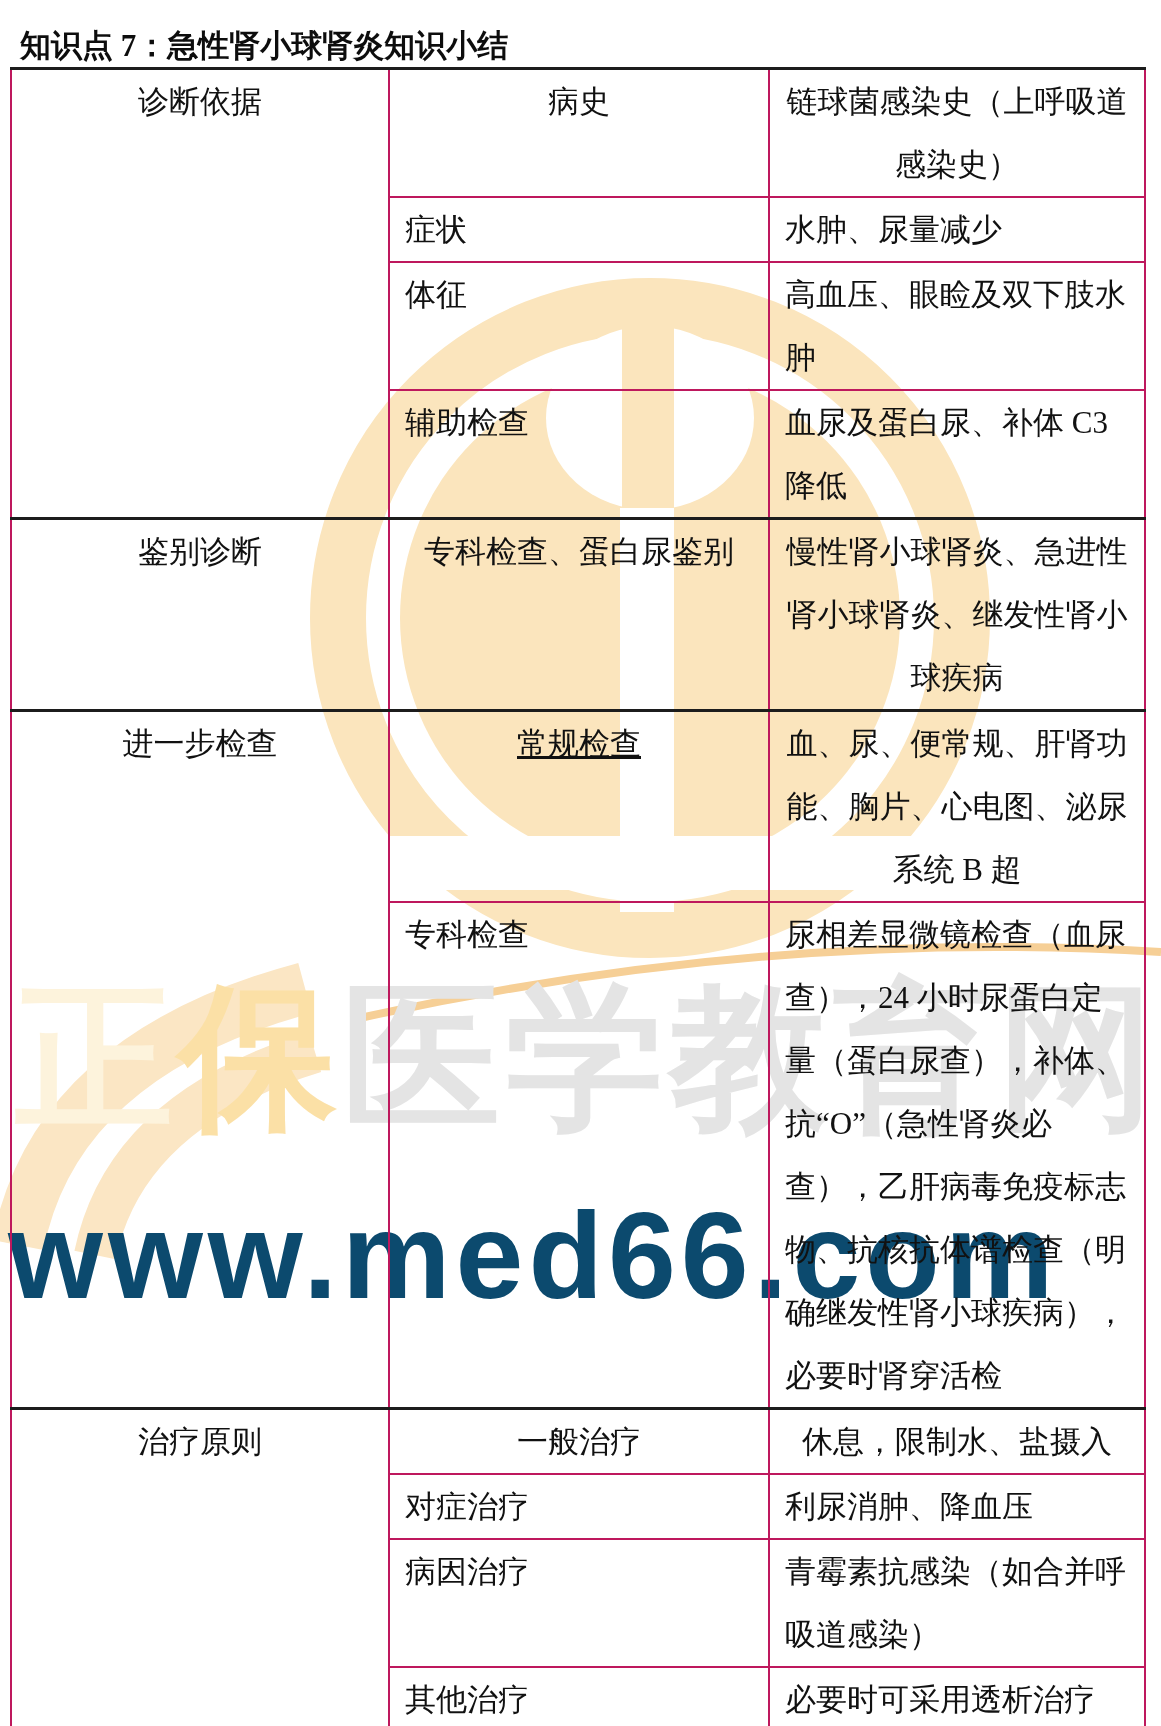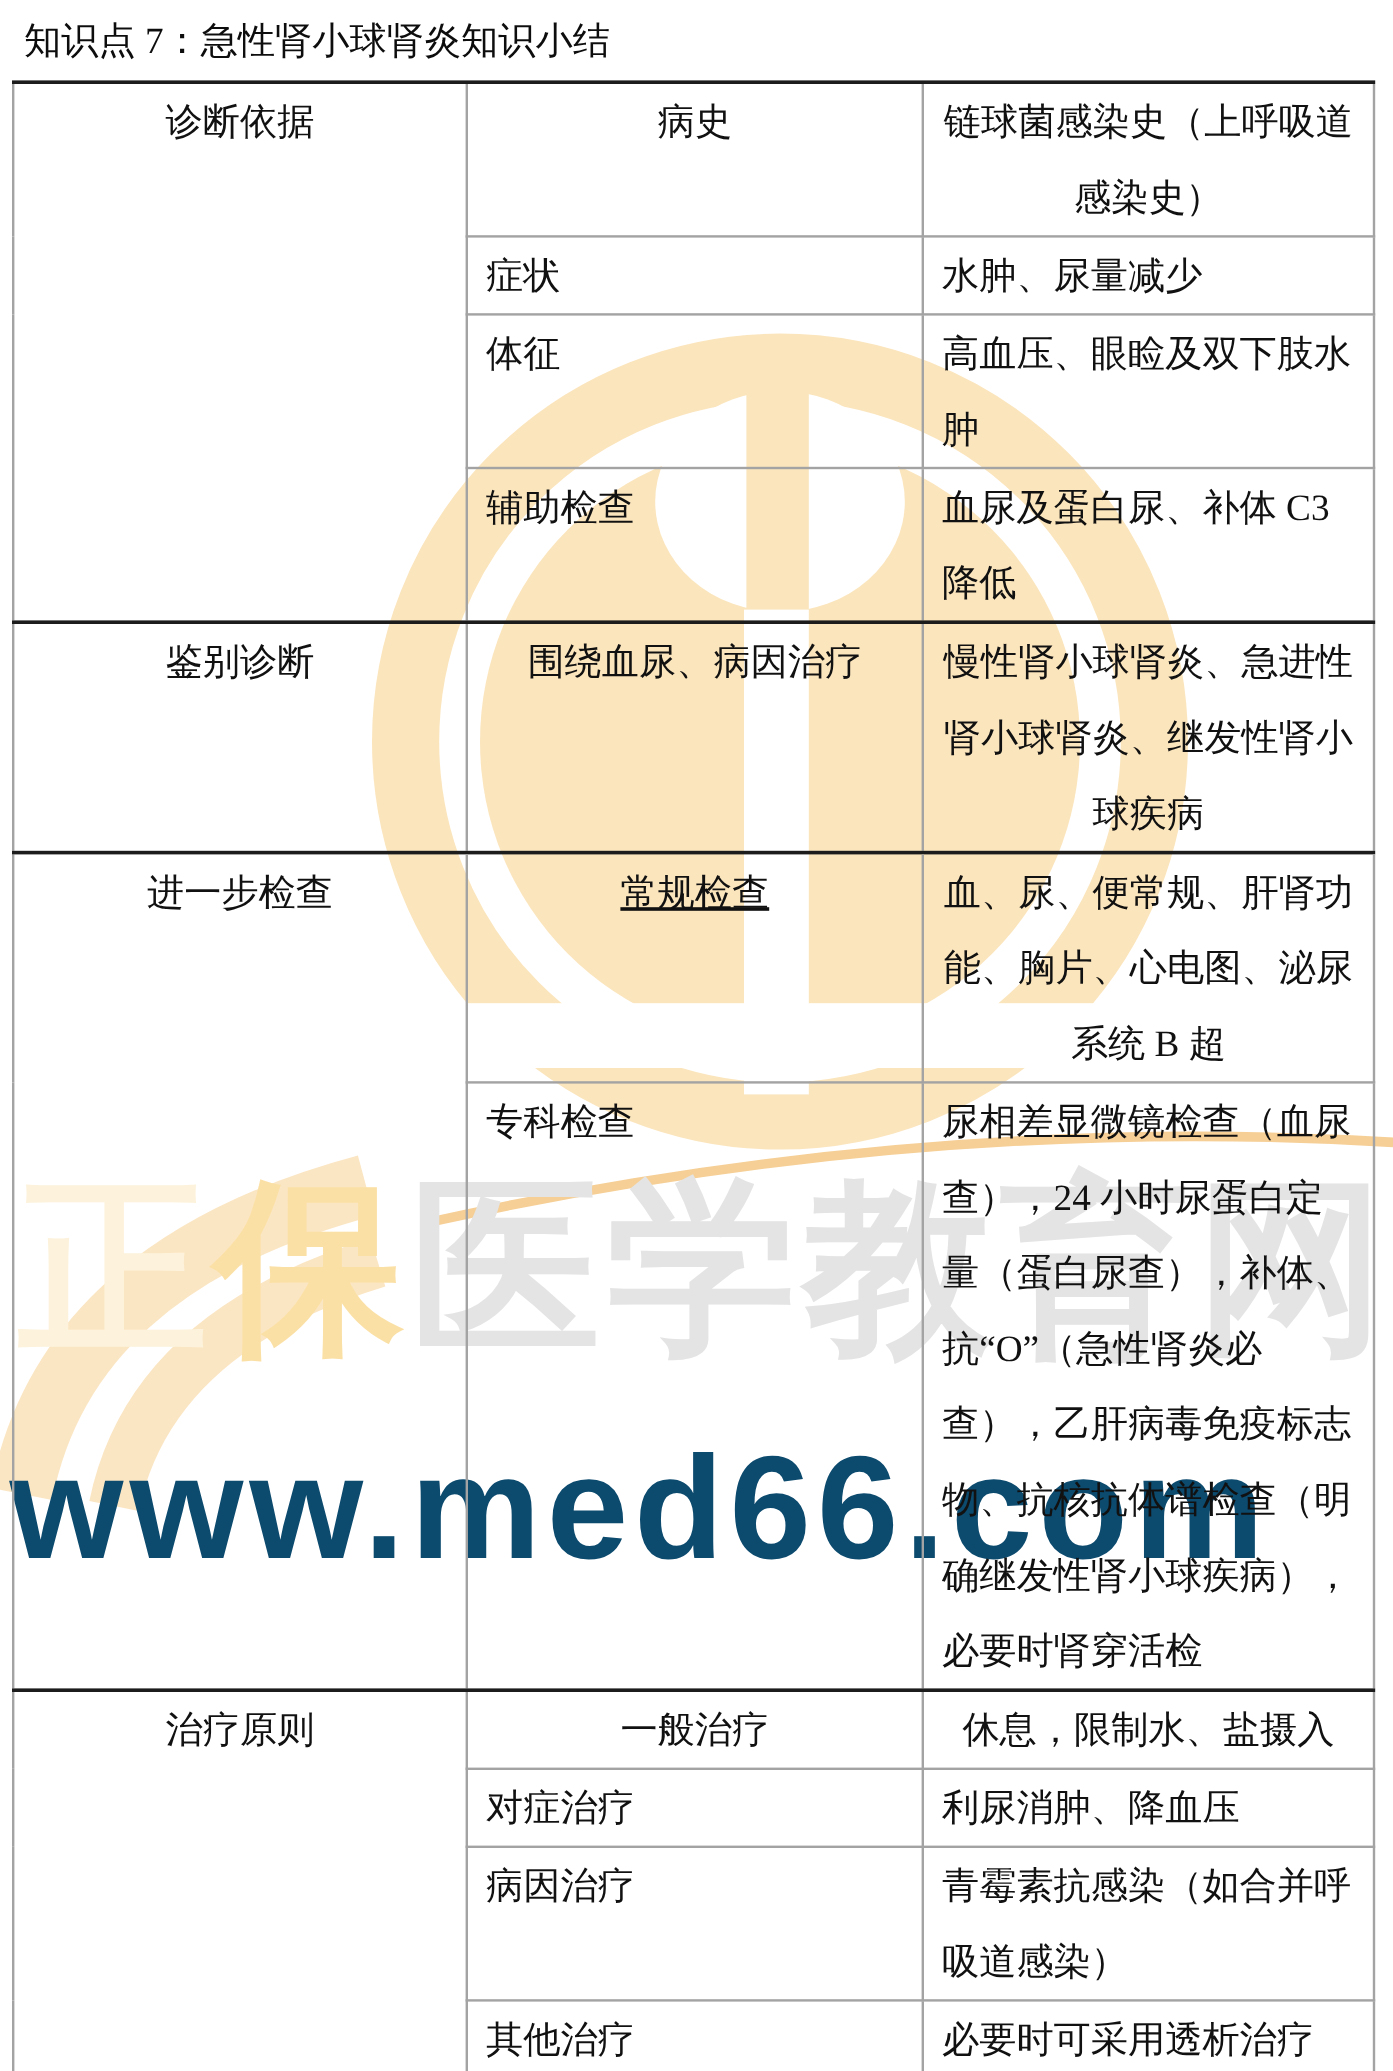--- a/index.html
+++ b/index.html
@@ -19,31 +19,31 @@
   .wm-brand span{display:block;}
   .wm-url{
     position:absolute;left:8px;top:1196px;width:1150px;
     font-family:"Liberation Sans","DejaVu Sans",sans-serif;font-weight:bold;
     font-size:122px;line-height:120px;letter-spacing:5px;color:#0c4a6e;
     white-space:nowrap;user-select:none;
   }
   
   .doc{position:absolute;inset:0;z-index:1;}
   .doc-title{
-    position:absolute;left:20px;top:12px;
-    font-size:31px;font-weight:normal;line-height:44px;color:#0d0d0d;
+    position:absolute;left:20px;top:24px;
+    font-size:31px;font-weight:bold;line-height:44px;color:#0d0d0d;
     white-space:nowrap;
   }
   table.summary{
     position:absolute;left:10px;top:67px;width:1134px;
     border-collapse:collapse;table-layout:fixed;
     background:transparent;
   }
   table.summary td{
-    border:2px solid #a3a3a3;
+    border:2px solid #be185d;
     vertical-align:top;
     font-size:31px;line-height:63px;
     padding:0 15px;
     background:transparent;
     word-break:break-all;
   }
   table.summary tr.group-start td{border-top:3px solid #1c1c1c;text-align:center;}
   td.cat{text-align:center;padding:0 4px;}
   td.lbl{text-align:left;}
   td.cnt{text-align:left;}
@@ -104,21 +104,21 @@
         <tr>
           <td class="lbl" style="height: 126px;">体征</td>
           <td class="cnt">高血压、眼睑及双下肢水肿</td>
         </tr>
         <tr>
           <td class="lbl" style="height: 126px;">辅助检查</td>
           <td class="cnt">血尿及蛋白尿、补体 C3 降低</td>
         </tr>
         <tr class="group-start">
           <td class="cat" rowspan="1">鉴别诊断</td>
-          <td class="lbl" style="height: 189px;">围绕血尿、病因治疗</td>
+          <td class="lbl" style="height: 189px;">专科检查、蛋白尿鉴别</td>
           <td class="cnt">慢性肾小球肾炎、急进性肾小球肾炎、继发性肾小球疾病</td>
         </tr>
         <tr class="group-start">
           <td class="cat" rowspan="2">进一步检查</td>
           <td class="lbl" style="height: 189px; text-decoration: underline;">常规检查</td>
           <td class="cnt">血、尿、便常规、肝肾功能、胸片、心电图、泌尿系统 B 超</td>
         </tr>
         <tr>
           <td class="lbl" style="height: 504px;">专科检查</td>
           <td class="cnt">尿相差显微镜检查（血尿查），24 小时尿蛋白定量（蛋白尿查），补体、抗“O”（急性肾炎必查），乙肝病毒免疫标志物、抗核抗体谱检查（明确继发性肾小球疾病），必要时肾穿活检</td>

